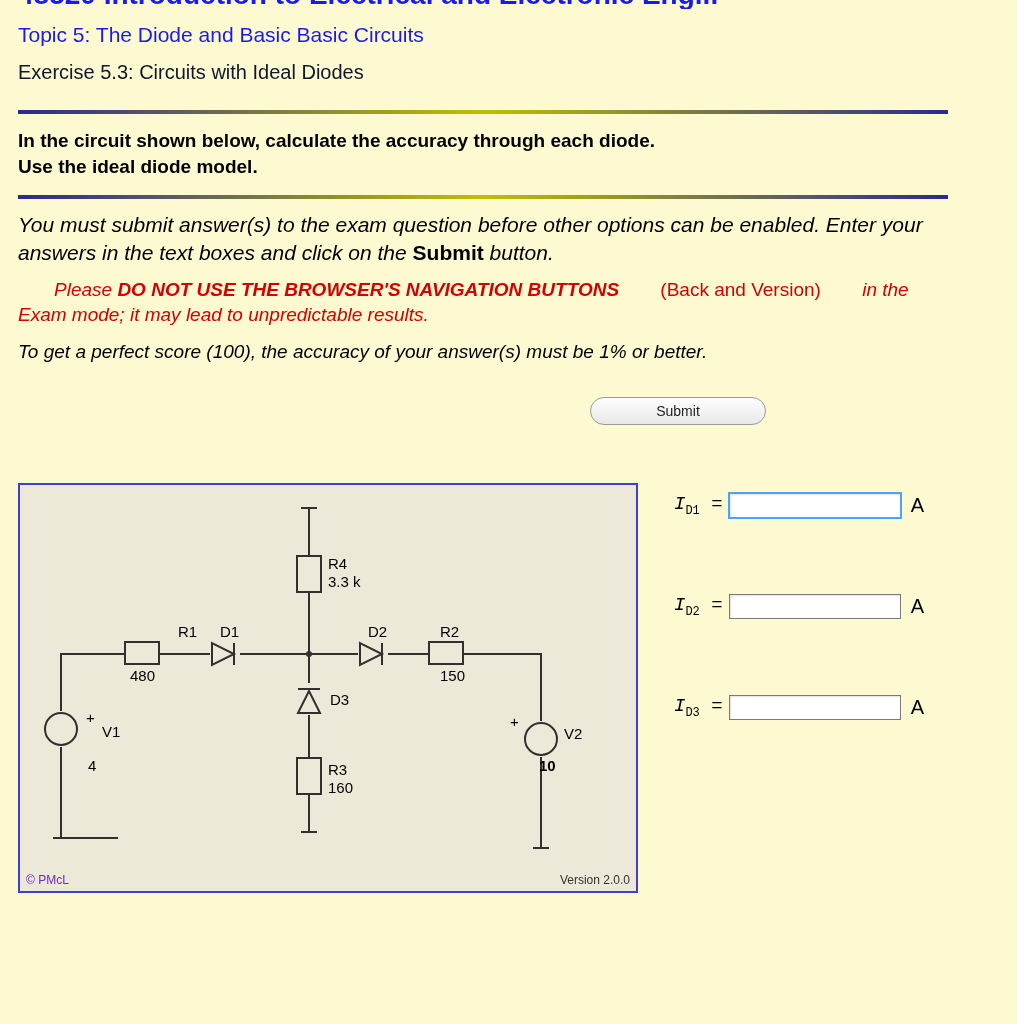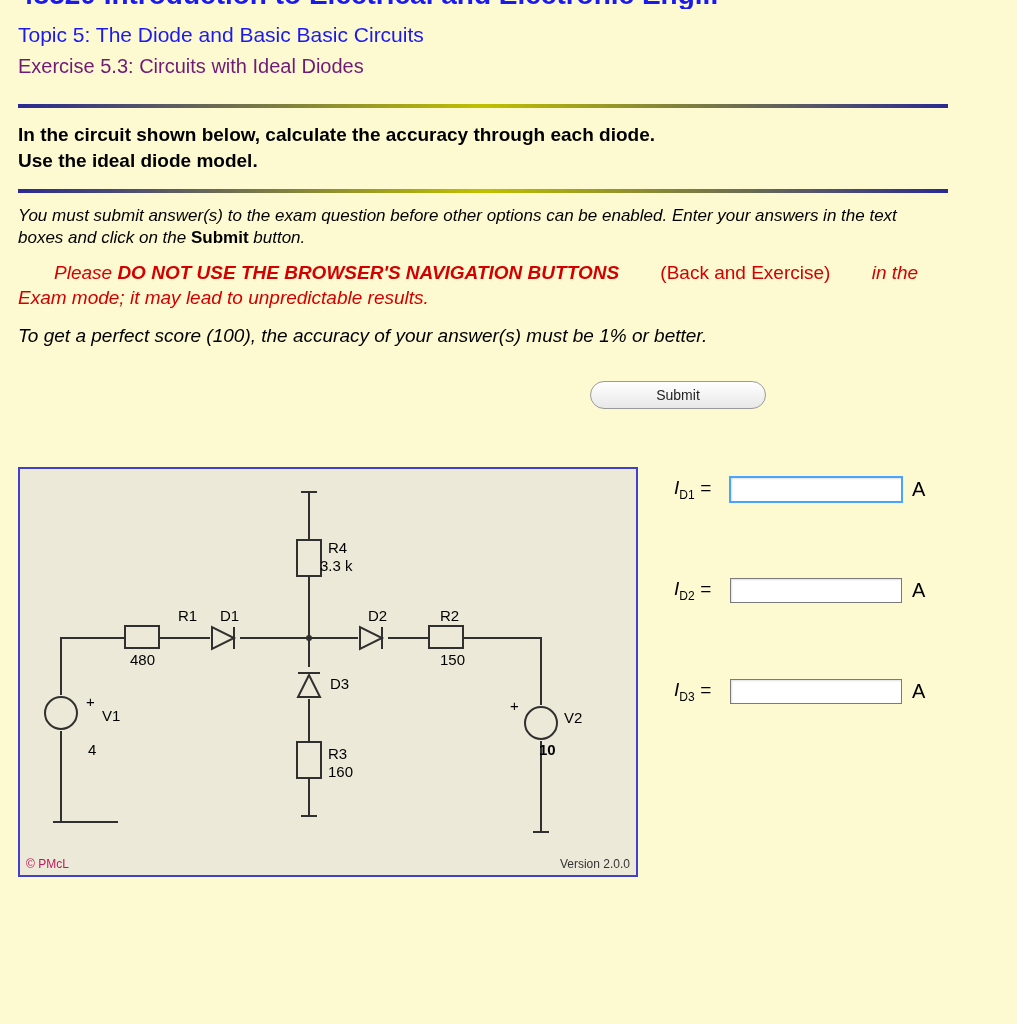--- a/index.html
+++ b/index.html
@@ -26,41 +26,41 @@
     white-space: nowrap;
     overflow: hidden;
   }
   .topic-link {
     color: #1a1af0;
     font-size: 21px;
     font-family: Verdana, Arial, sans-serif;
     margin-top: 14px;
   }
   .exercise-title {
-    color: #701a75;
+    color: #0f172a;
     font-size: 20px;
     font-family: Verdana, Arial, sans-serif;
-    margin-top: 8px;
+    margin-top: 14px;
   }
   .hr-bar {
     height: 4px;
     width: 930px;
     margin: 26px 0 14px 0;
     background: linear-gradient(to right, #2a2a92, #c0c000, #2a2a92);
   }
   .question {
     font-family: Arial, sans-serif;
     font-size: 19px;
     font-weight: bold;
     line-height: 1.35;
     max-width: 920px;
   }
   .instr {
     font-family: Arial, sans-serif;
-    font-size: 17px;
+    font-size: 21px;
     font-style: italic;
     line-height: 1.3;
     max-width: 920px;
   }
   .instr b { font-style: normal; font-weight: bold; }
   .warn {
     color: #d40000;
     font-style: italic;
     font-size: 19px;
     line-height: 1.3;
@@ -111,42 +111,42 @@
     padding-top: 10px;
     font-family: Arial, sans-serif;
     font-size: 19px;
   }
   .ans-row {
     display: flex;
     align-items: center;
     margin-bottom: 76px;
     white-space: nowrap;
   }
-  .ans-row .lbl { margin-right: 19px; font-style: italic; }
+  .ans-row .lbl { margin-right: 6px; font-style: italic; font-family: Liberation Mono, monospace; }
   .ans-row .lbl .sub { font-size: 12px; font-style: normal; vertical-align: sub; }
   .ans-row input {
     width: 162px;
     height: 23px;
     border: 1px solid #7a7a7a;
     background: #fff;
     font-size: 15px;
     padding: 0 4px;
     box-shadow: inset 1px 1px 2px rgba(0,0,0,.12);
   }
   .ans-row input.focus {
     outline: 2px solid #4aa3ff;
     outline-offset: -1px;
   }
   .ans-row .unit { margin-left: 10px; font-size: 20px; }
   
   .wire { position: absolute; background: #303030; }
   .hw { height: 2px; }
   .vw { width: 2px; }
   .clabel { position: absolute; font-size: 15px; color: #000; white-space: nowrap; }
-  .footer-l { position: absolute; left: 6px; bottom: 4px; font-size: 12px; color: #be185d; }
+  .footer-l { position: absolute; left: 6px; bottom: 4px; font-size: 12px; color: #6d28d9; }
   .footer-r { position: absolute; right: 6px; bottom: 4px; font-size: 12px; color: #333; }
   .node { position: absolute; width: 6px; height: 6px; background: #303030; border-radius: 50%; margin-left: -3px; margin-top: -3px; }
   .termcap { position:absolute; width:16px; height:2px; background:#303030; margin-left:-8px; }
 </style>
 </head>
 <body>
 
 <div class="page">
 
   <div class="cut-title">48520 Introduction to Electrical and Electronic Engi..</div>
@@ -161,21 +161,21 @@
     <span>Use the ideal diode model.</span>
   </div>
 
   <div class="hr-bar" style="margin:16px 0 12px 0;"></div>
 
   <div class="instr">
     <span>You must submit answer(s) to the exam question before other options can be enabled. Enter your answers in the text boxes and click on the </span><b>Submit</b><span> button.</span>
   </div>
 
   <div class="warn">
-    <span class="plain">Please </span><span class="strong">DO NOT USE THE BROWSER'S NAVIGATION BUTTONS</span><span class="plain" style="font-style:normal"> (Back and Exercise) </span><span class="plain">in the Exam mode; it may lead to unpredictable results.</span>
+    <span class="plain">Please </span><span class="strong">DO NOT USE THE BROWSER'S NAVIGATION BUTTONS</span><span class="plain" style="font-style:normal"> (Back and Version) </span><span class="plain">in the Exam mode; it may lead to unpredictable results.</span>
   </div>
 
   <div class="score-note">To get a perfect score (100), the accuracy of your answer(s) must be 1% or better.</div>
 
   <div class="submit-wrap">
     <button class="submit">Submit</button>
   </div>
 
   <div class="lower">
 
@@ -241,21 +241,21 @@
       <div class="termcap" style="left:41px; top:352px;"></div>
 
       <div class="wire hw" style="left:40px; top:352px; width:58px;"></div>
 
       <div class="clabel" style="left:110px; top:138px;margin-left:48px;">R1</div>
       <div class="clabel" style="left:110px; top:182px;">480</div>
 
       <div class="clabel" style="left:200px; top:138px;">D1</div>
 
       <div class="clabel" style="left:308px; top:70px;">R4</div>
-      <div class="clabel" style="left:300px; top:88px;">3.3 k</div>
+      <div class="clabel" style="left:308px; top:88px;">3.3 k</div>
 
       <div class="clabel" style="left:348px; top:138px;">D2</div>
 
       <div class="clabel" style="left:420px; top:138px;">R2</div>
       <div class="clabel" style="left:420px; top:182px;">150</div>
 
       <div class="clabel" style="left:310px; top:206px;">D3</div>
 
       <div class="clabel" style="left:308px; top:276px;">R3</div>
       <div class="clabel" style="left:308px; top:294px;">160</div>

